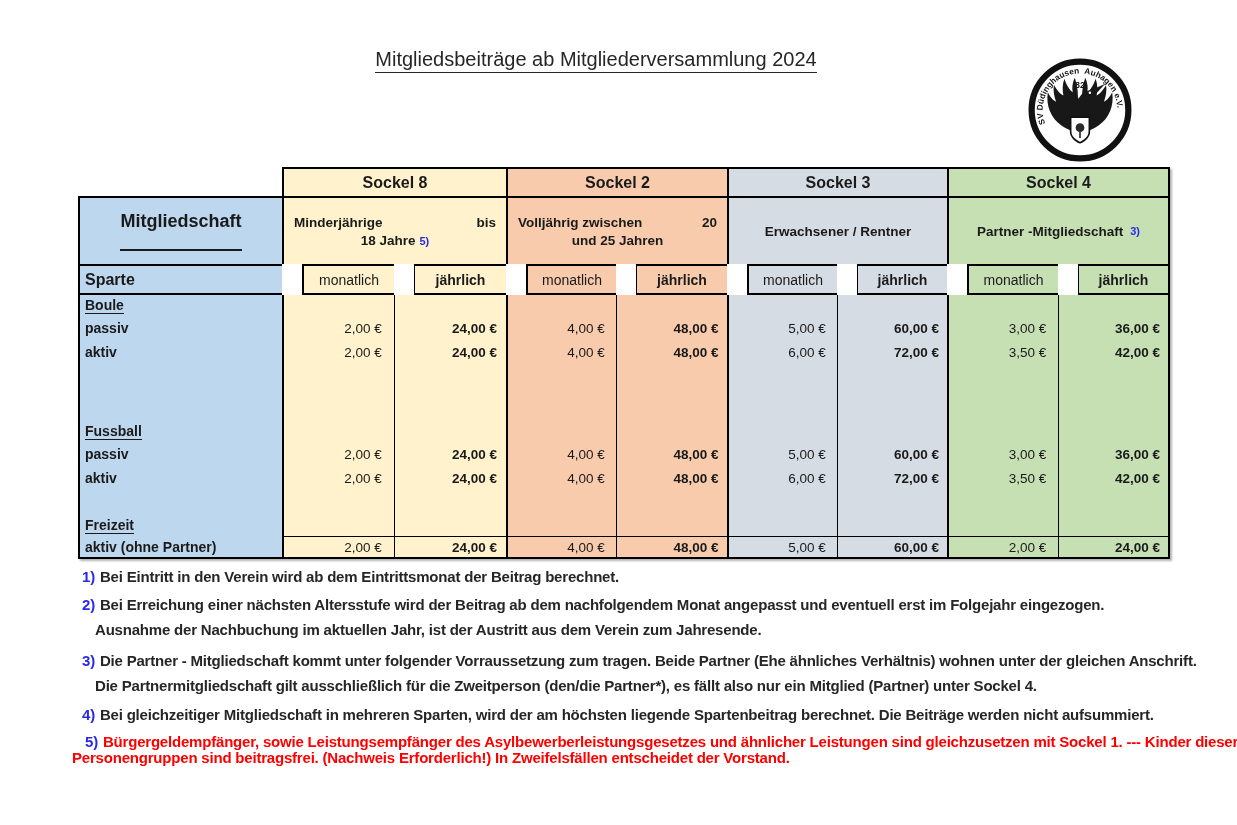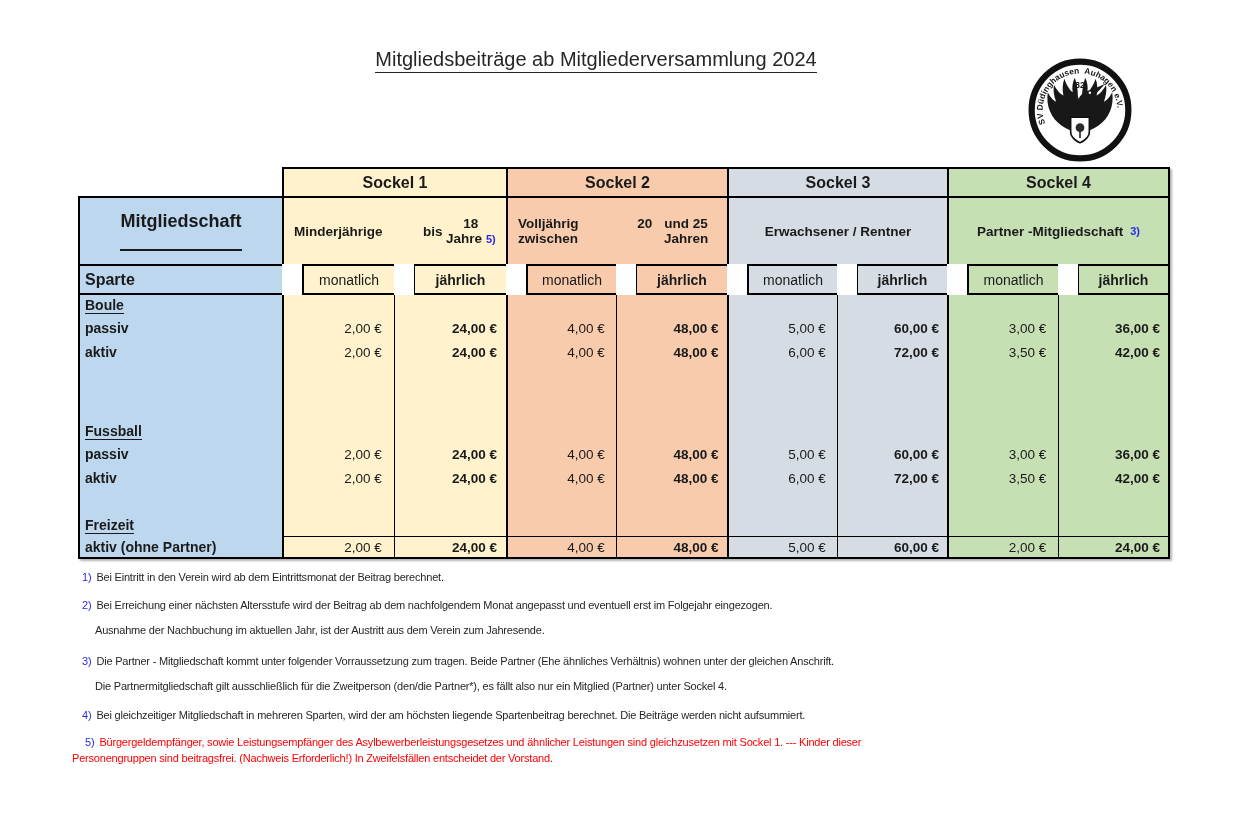--- a/index.html
+++ b/index.html
@@ -26,35 +26,35 @@
   .c0bg{background:#BDD7EE;}
   .g1{background:#FFF2CC;}.g2{background:#F8CBAD;}
   .g3{background:#D6DCE4;}.g4{background:#C6E0B4;}
   .bl2{border-left:2px solid #000;}.bl1{border-left:1px solid #000;}
   .br2{border-right:2px solid #000;}
   .bt2{border-top:2px solid #000;}.bb2{border-bottom:2px solid #000;}
   .bt1{border-top:1px solid #000;}
   .sockel{justify-content:center;font-weight:700;font-size:16px;}
   .mitglied{justify-content:center;font-weight:700;font-size:18px;}
   .mitglied .u{border-bottom:2px solid #1a1a1a;padding-bottom:17px;}
-  .desc{flex-direction:row;justify-content:center;font-weight:700;
+  .desc{flex-direction:column;justify-content:center;font-weight:700;
         font-size:13.5px;padding:0 10px;gap:3px;}
   .desc .l1{display:flex;justify-content:space-between;width:100%;}
   .desc .l2{text-align:center;}
   .desc.ctr{flex-direction:row;justify-content:center;text-align:center;}
   .fn{color:#2a2ae6;font-size:11px;margin-left:4px;font-weight:700;}
   .sparte{font-weight:700;font-size:16px;padding-left:5px;}
   .per{justify-content:center;font-size:14px;margin-left:20px;}
   .yr{font-weight:700;}
   .lbl{font-weight:700;font-size:14px;padding-left:5px;}
   .hd{border-bottom:1.5px solid #1a1a1a;}
   .v{justify-content:center;font-size:13.5px;padding-left:48px;}
 
   
-  .fnt{position:absolute;font-weight:400;font-size:11px;letter-spacing:-0.2px;
+  .fnt{position:absolute;font-weight:700;font-size:15px;letter-spacing:-0.2px;
        color:#262626;white-space:nowrap;line-height:16px;}
   .fnt .ln2{margin-left:13px;margin-top:9px;}
   .num{color:#2a2ae6;margin-right:5px;}
   .f1{top:569px;left:82px;}
   .f2{top:597px;left:82px;}
   .f3{top:653px;left:82px;}
   .f4{top:707px;left:82px;}
   .f5{top:734px;left:72px;color:#fe0000;}
   .f5 .l1{padding-left:13px;}
   .f5 .ln2{margin-left:0;margin-top:0;}
@@ -78,21 +78,21 @@
     <circle cx="59.5" cy="33.5" r="1.2" fill="#ffffff"></circle>
     <path d="M41,57 h18 v14 c0,7 -9,10.5 -9,10.5 c0,0 -9,-3.5 -9,-10.5 Z" fill="#ffffff" stroke="#111111" stroke-width="1.6"></path>
     <circle cx="50" cy="67" r="4.2" fill="#2a2a2a"></circle>
     <rect x="49.2" y="70" width="1.6" height="7" fill="#2a2a2a"></rect>
   </svg>
 </div>
 
 <div class="tbl">
 
   <div class="c r1c0"></div>
-  <div class="c sockel g1 bl2 bt2 sp2">Sockel 1</div>
+  <div class="c sockel g1 bl2 bt2 sp2">Sockel 8</div>
   <div class="c sockel g2 bl2 bt2 sp2">Sockel 2</div>
   <div class="c sockel g3 bl2 bt2 sp2">Sockel 3</div>
   <div class="c sockel g4 bl2 bt2 br2 sp2">Sockel 4</div>
 
   <div class="c mitglied c0bg bl2 bt2">
       <span class="u">Mitgliedschaft</span>
     </div>
   <div class="c desc g1 bl2 bt2 sp2">
     <div class="l1">
         <span>Minderjährige</span>

